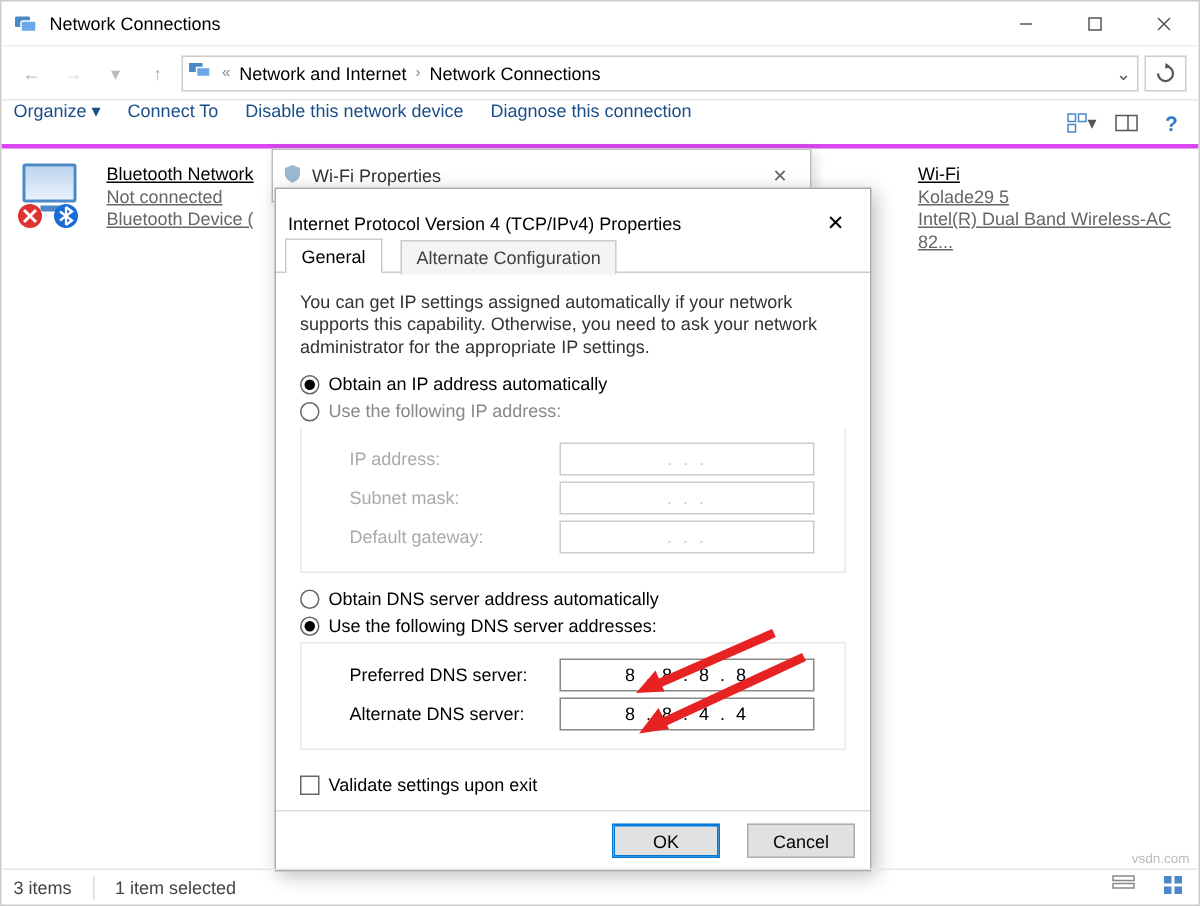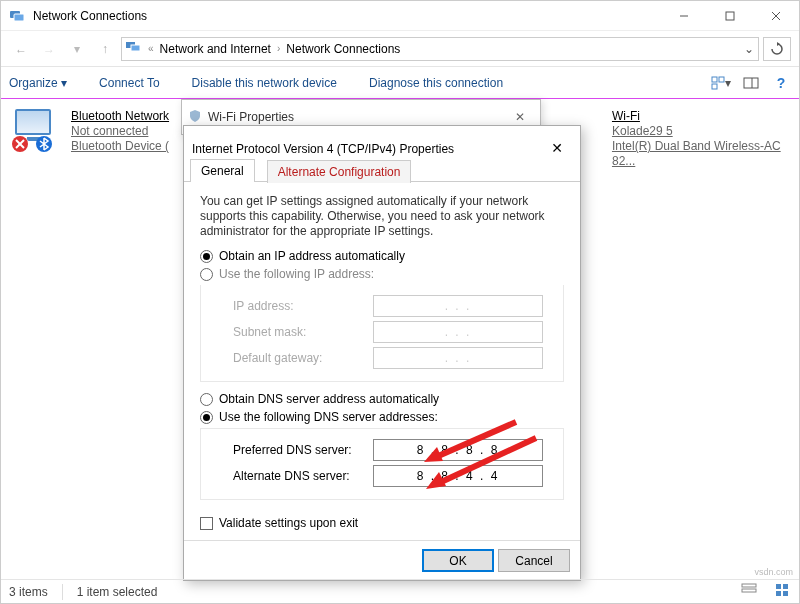--- a/index.html
+++ b/index.html
@@ -10,21 +10,21 @@
   .titlebar .title { flex:1; font-size:12px; color:#000;}
   .winbtn { width:46px; height:30px; display:flex; align-items:center; justify-content:center; color:#666;}
   
   .navbar { height:36px; display:flex; align-items:center; padding:0 8px; border-bottom:1px solid #e5e5e5; gap:4px;}
   .navbtn { width:24px; height:24px; display:flex; align-items:center; justify-content:center; color:#aaa;}
   .addr { flex:1; display:flex; align-items:center; border:1px solid #ccc; height:24px; padding:0 4px; gap:6px;}
   .addr .sep{color:#888; font-size:10px;}
   .addr .crumb{color:#000;}
   .roundbtn { width:28px; height:24px; border:1px solid #ccc; display:flex; align-items:center; justify-content:center;}
   
-  .toolbar { height:32px; display:flex; align-items:center; padding:0 8px; gap:32px; border-bottom:1px solid #d946ef;}
+  .toolbar { height:32px; display:flex; padding:0 8px; gap:18px; border-bottom:3px solid #d946ef;}
   .toolbar a { color:#1a4e8a; cursor:default; }
   .toolbar .right { margin-left:auto; display:flex; gap:10px; align-items:center;}
   .toolbar .iconbox{width:20px;height:20px;display:flex;align-items:center;justify-content:center;color:#555;}
   
   .content { position:relative; height:calc(100% - 30px - 36px - 32px - 24px); }
   .conn { position:absolute; display:flex; gap:8px; padding:4px;}
   .conn.bt { left:10px; top:6px; width:170px;}
   .conn.wifi { left:590px; top:6px; width:200px;}
   .conn .thumb{ position:relative; width:48px; height:40px;}
   .conn .lines div{line-height:15px;text-decoration:underline;}
@@ -39,38 +39,38 @@
   .dlg-small .bar{height:34px; display:flex; align-items:center; padding:0 6px; gap:6px;}
   .dlg-small .bar .t{flex:1; color:#333;}
   .dlg-small .bar .x{width:28px; text-align:center; color:#666;}
   
   .dlg { position:absolute; left:182px; top:122px; width:398px; background:#fff; border:1px solid #aaa; box-shadow:3px 3px 12px rgba(0,0,0,.25);}
   .dlg .bar{height:30px; display:flex; align-items:flex-end; padding:0 8px;}
   .dlg .bar .t{flex:1;}
   .dlg .bar .x{width:30px; text-align:center; font-size:14px;}
   .tabs { display:flex; border-bottom:1px solid #ccc; padding:0 6px; margin-top:2px;}
   .tab { padding:4px 10px; border:1px solid #ccc; border-bottom:none; background:#fff; position:relative; top:1px; margin-right:12px;}
-  .tab.inactive{ background:#f4f4f4; color:#b91c1c; top:2px;}
+  .tab.inactive{ background:#f4f4f4; color:#404040; top:2px;}
   .dlg-body { padding:12px 16px 10px 16px;}
   .desc { color:#333; line-height:15px; margin-bottom:10px;}
   .radio-row { display:flex; align-items:center; gap:6px; margin:4px 0;}
   .radio { width:13px; height:13px; border:1px solid #666; border-radius:50%; display:flex; align-items:center; justify-content:center;}
   .radio.sel::after{content:""; width:7px; height:7px; border-radius:50%; background:#000;}
   .field-group { border:1px solid #e8e8e8; border-top:none; padding:8px 10px 10px 32px; margin:0 0 10px 0;}
   .field-row { display:flex; align-items:center; height:26px;}
   .field-row .lbl{ width:140px; color:#aaa;}
   .field-row .lbl.on{ color:#000;}
   .ip-input { width:170px; height:22px; border:1px solid #ccc; background:#fff; display:flex; align-items:center; justify-content:space-around; letter-spacing:2px; color:#aaa;}
   .ip-input.on{ color:#000; border-color:#888;}
   .ip-input.dis{ background:#fff; color:#ccc;}
   .check-row{display:flex;align-items:center;gap:6px; margin-top:6px;}
   .checkbox{width:13px;height:13px;border:1px solid #666;}
   .btn { height:23px; padding:0 14px; border:1px solid #adadad; background:#e1e1e1; display:inline-flex; align-items:center; justify-content:center; min-width:72px;}
   .btn.def{ border:1px solid #0078d7; box-shadow:inset 0 0 0 1px #0078d7;}
-  .btn-row { display:flex; justify-content:flex-end; gap:4px; padding:8px 10px; border-top:1px solid #ddd;}
+  .btn-row { display:flex; justify-content:flex-end; gap:18px; padding:8px 10px; border-top:1px solid #ddd;}
   .adv-row { display:flex; justify-content:space-between; align-items:center; margin-top:6px;}
   
   .arrow { position:absolute; }
   .arrow svg{overflow:visible;}
   
   .wm{position:absolute; right:6px; bottom:26px; font-size:9px; color:#bbb;}
   
   .mon{width:36px;height:26px;border:2px solid #4a88c7;border-radius:2px;background:linear-gradient(#bcd6ef,#e8f1fb);position:relative;}
   .mon::after{content:"";position:absolute;left:10px;top:26px;width:16px;height:4px;background:#4a88c7;border-radius:0 0 2px 2px;}
 </style>

